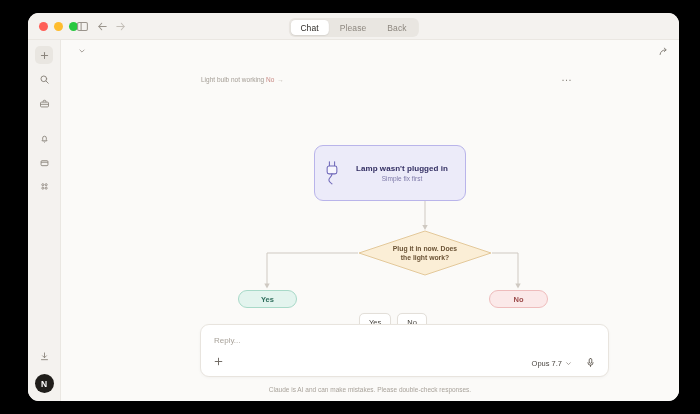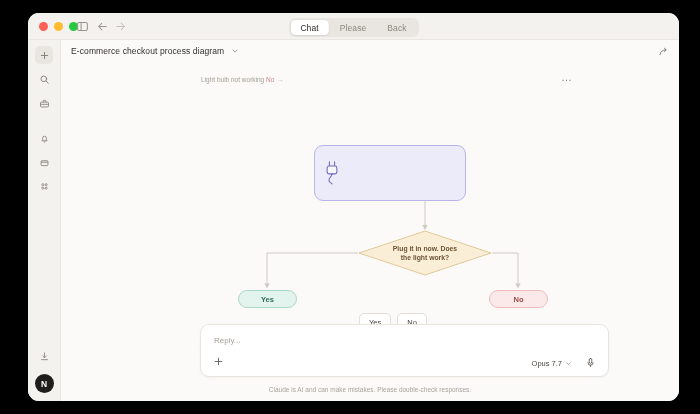--- a/index.html
+++ b/index.html
@@ -326,21 +326,20 @@
               </svg>
             </span>
           </div>
           <div class="avatar">N</div>
         </div>
       </div>
 
       <div class="main">
 
         <div class="doc-header">
-          <span class="doc-title">E-commerce checkout process diagram</span>
           <span class="chev">
             <svg viewBox="0 0 16 16" fill="none" stroke="currentColor" stroke-width="1.6" stroke-linecap="round" stroke-linejoin="round">
               <polyline points="3.8,6 8,10.2 12.2,6"></polyline>
             </svg>
           </span>
           <span class="share-ico">
             <svg viewBox="0 0 16 16" fill="none" stroke="currentColor" stroke-width="1.35" stroke-linecap="round" stroke-linejoin="round">
               <path d="M3 12.4c.6-4.6 3.6-6.6 8.4-6.8"></path>
                 <polyline points="9.1,3.1 11.9,5.6 9.1,8.1"></polyline>
             </svg>
@@ -372,20 +371,24 @@
 
           <div class="node node-lamp">
             <span class="plug-ico">
               <svg viewBox="0 0 20 30" fill="none" stroke="#6d66b8" stroke-width="1.2" stroke-linecap="round">
                 <line x1="7" y1="2" x2="7" y2="7"></line>
                 <line x1="13" y1="2" x2="13" y2="7"></line>
                 <rect x="4.4" y="7" width="11.2" height="9" rx="2.2" fill="#f7f6fd"></rect>
                 <path d="M10 16c0 4-3.6 3.4-3.6 7.2 0 2.6 2.6 3 3.6 4.4"></path>
               </svg>
             </span>
+            <div class="lamp-txt">
+              <div class="lamp-t1">Lamp wasn't plugged in</div>
+              <div class="lamp-t2">Simple fix first</div>
+            </div>
           </div>
 
           <div class="diamond">
             <svg viewBox="0 0 134 46" preserveAspectRatio="none">
               <polygon points="67,1 133,23 67,45 1,23" fill="#fbeed6" stroke="#e3c89a" stroke-width="1"></polygon>
             </svg>
             <div class="diamond-txt">
               <span>Plug it in now. Does</span>
               <span>the light work?</span>
             </div>

